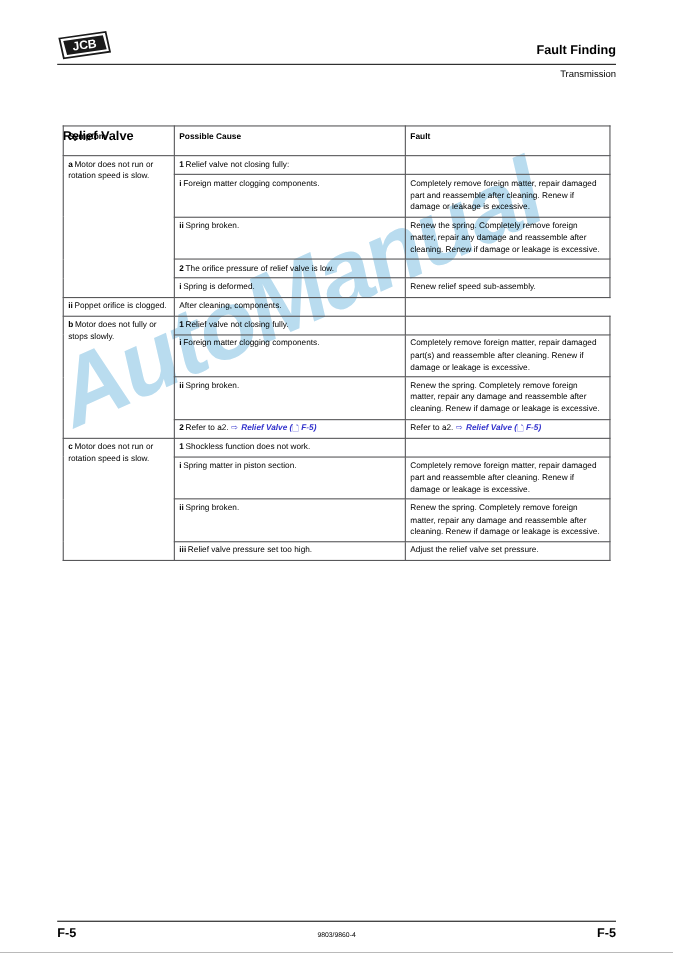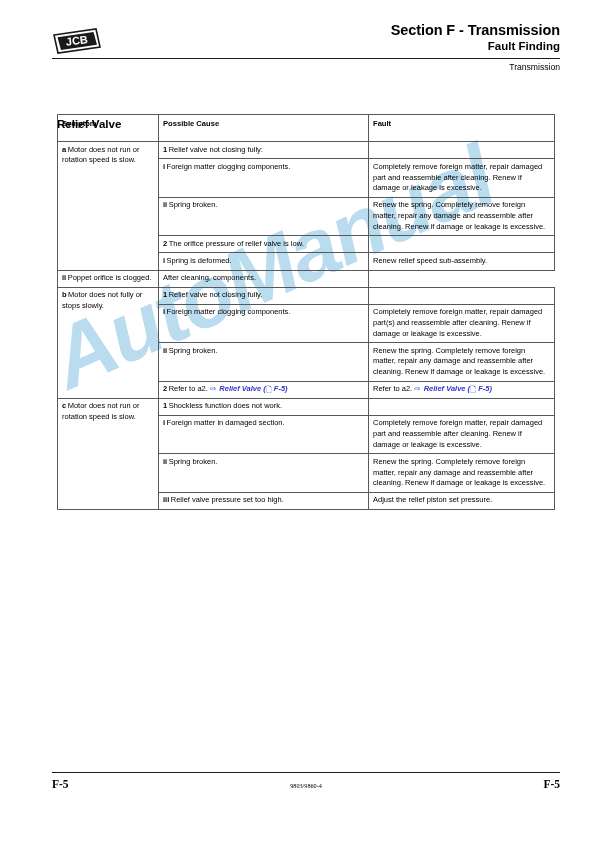--- a/index.html
+++ b/index.html
@@ -153,23 +153,22 @@
     font-style: normal;
     font-weight: normal;
     display: inline-block;
     transform: translateY(0.5px);
   }
 
   
   .footer {
     position: absolute;
     left: 52px;
-    top: 772px;
+    top: 837px;
     width: 508px;
-    font-family: Liberation Serif, serif;
   }
   .ftr-rule {
     border-top: 1.6px solid #1a1a1a;
     width: 100%;
   }
   .ftr-row {
     position: relative;
     height: 22px;
     margin-top: 5px;
   }
@@ -204,21 +203,20 @@
   <div class="watermark">AutoManual</div>
 
   <div class="header">
     <div class="logo">
       <svg width="52" height="27" viewBox="0 0 52 27" xmlns="http://www.w3.org/2000/svg">
         <polygon points="2,7 44,1 48,19 6,25" fill="#ffffff" stroke="#1a1a1a" stroke-width="1.6"></polygon>
         <polygon points="5.5,9.2 41.5,4 45,16.8 9,22" fill="#1a1a1a"></polygon>
         <text x="25" y="16.5" font-family="Liberation Sans, sans-serif" font-size="11" font-weight="bold" fill="#ffffff" text-anchor="middle" transform="rotate(-7 25 14)">JCB</text>
       </svg>
     </div>
-    <div class="hdr-title">Section F - Transmission</div>
     <div class="hdr-sub">Fault Finding</div>
     <div class="hdr-rule"></div>
     <div class="hdr-trans">Transmission</div>
   </div>
 
   <div class="sec-title">Relief Valve</div>
 
   <div class="tbl-wrap">
     <table class="ft">
       <colgroup>
@@ -275,30 +273,30 @@
           <tr>
             <td><span class="lbl lbl-sp">2</span><span>Refer to  a2. </span><span class="xref"><span class="arrow">⇨</span><span> Relief Valve (</span><span class="pgicon">🗋</span><span> F-5)</span></span></td>
             <td><span>Refer to  a2. </span><span class="xref"><span class="arrow">⇨</span><span> Relief Valve (</span><span class="pgicon">🗋</span><span> F-5)</span></span></td>
           </tr>
           <tr>
             <td rowspan="4"><span class="lbl lbl-sp">c</span><span>Motor does not run or rotation speed is slow.</span></td>
             <td><span class="lbl lbl-sp">1</span><span>Shockless function does not work.</span></td>
             <td><span></span></td>
           </tr>
           <tr>
-            <td><span class="lbl lbl-sp">i</span><span>Foreign matter in damaged section.</span></td>
+            <td><span class="lbl lbl-sp">i</span><span>Spring matter in piston section.</span></td>
             <td><span>Completely remove foreign matter, repair damaged part and reassemble after cleaning. Renew if damage or leakage is excessive.</span></td>
           </tr>
           <tr>
             <td><span class="lbl lbl-sp">ii</span><span>Spring broken.</span></td>
             <td><span>Renew the spring. Completely remove foreign matter, repair any damage and reassemble after cleaning. Renew if damage or leakage is excessive.</span></td>
           </tr>
           <tr>
             <td><span class="lbl lbl-sp">iii</span><span>Relief valve pressure set too high.</span></td>
-            <td><span>Adjust the relief piston set pressure.</span></td>
+            <td><span>Adjust the relief valve set pressure.</span></td>
           </tr>
         </tbody>
     </table>
   </div>
 
   <div class="footer">
     <div class="ftr-rule"></div>
     <div class="ftr-row">
       <div class="ftr-left">F-5</div>
       <div class="ftr-mid">9803/9860-4</div>

